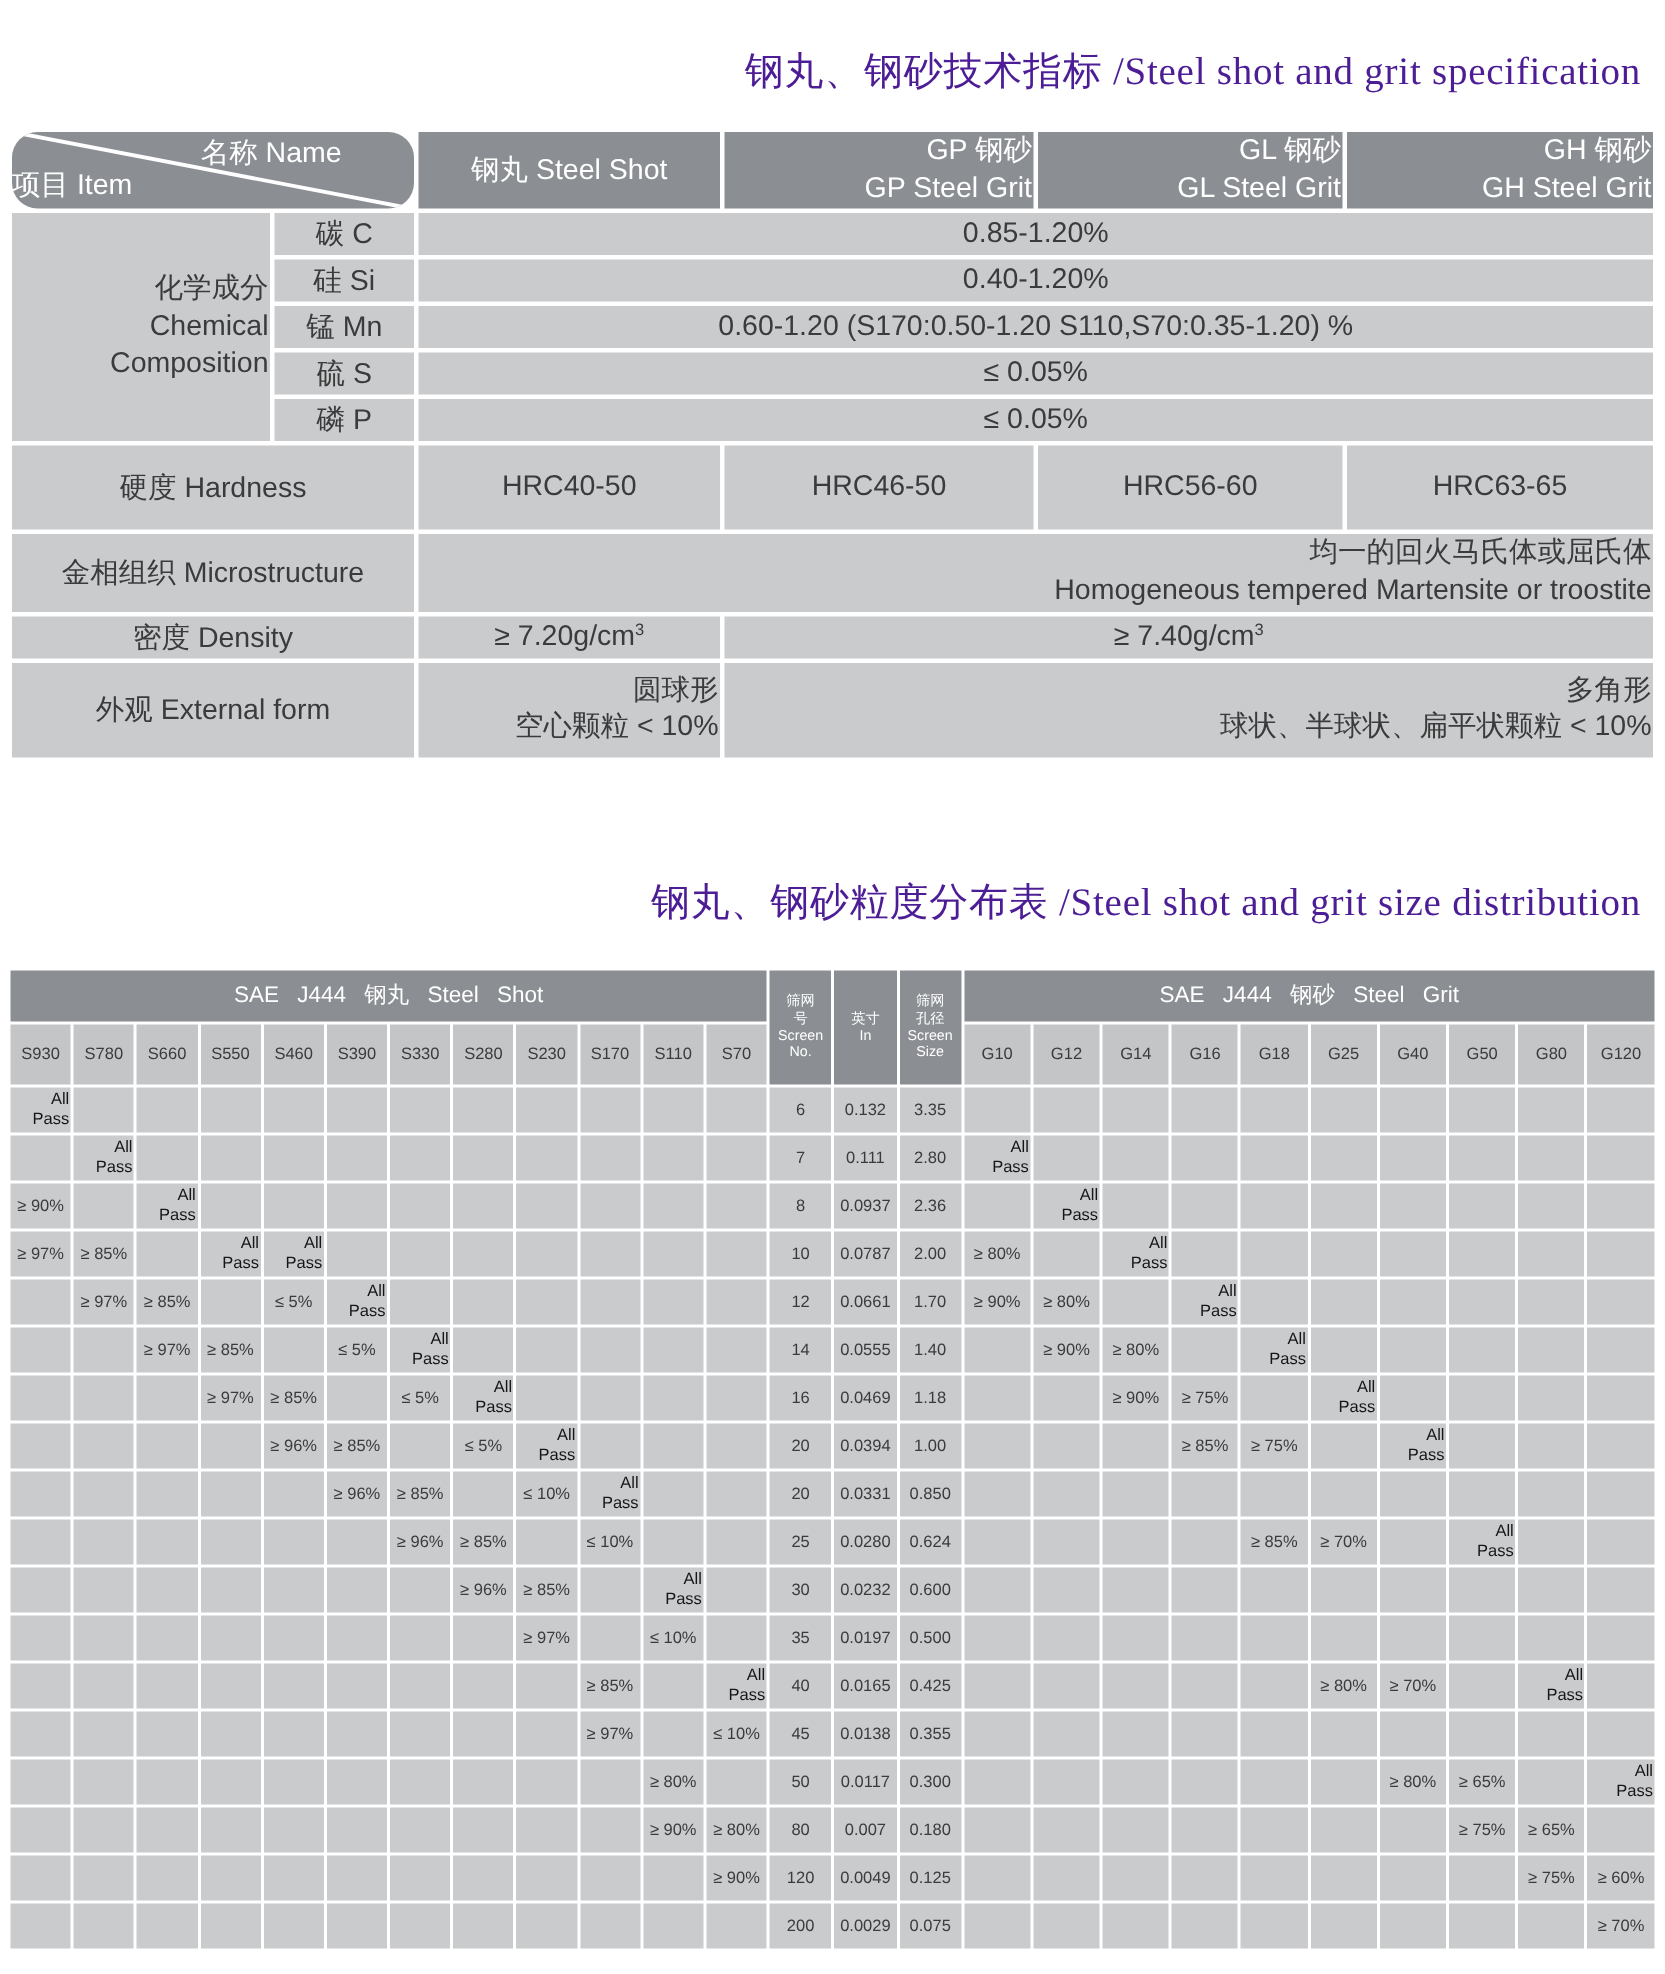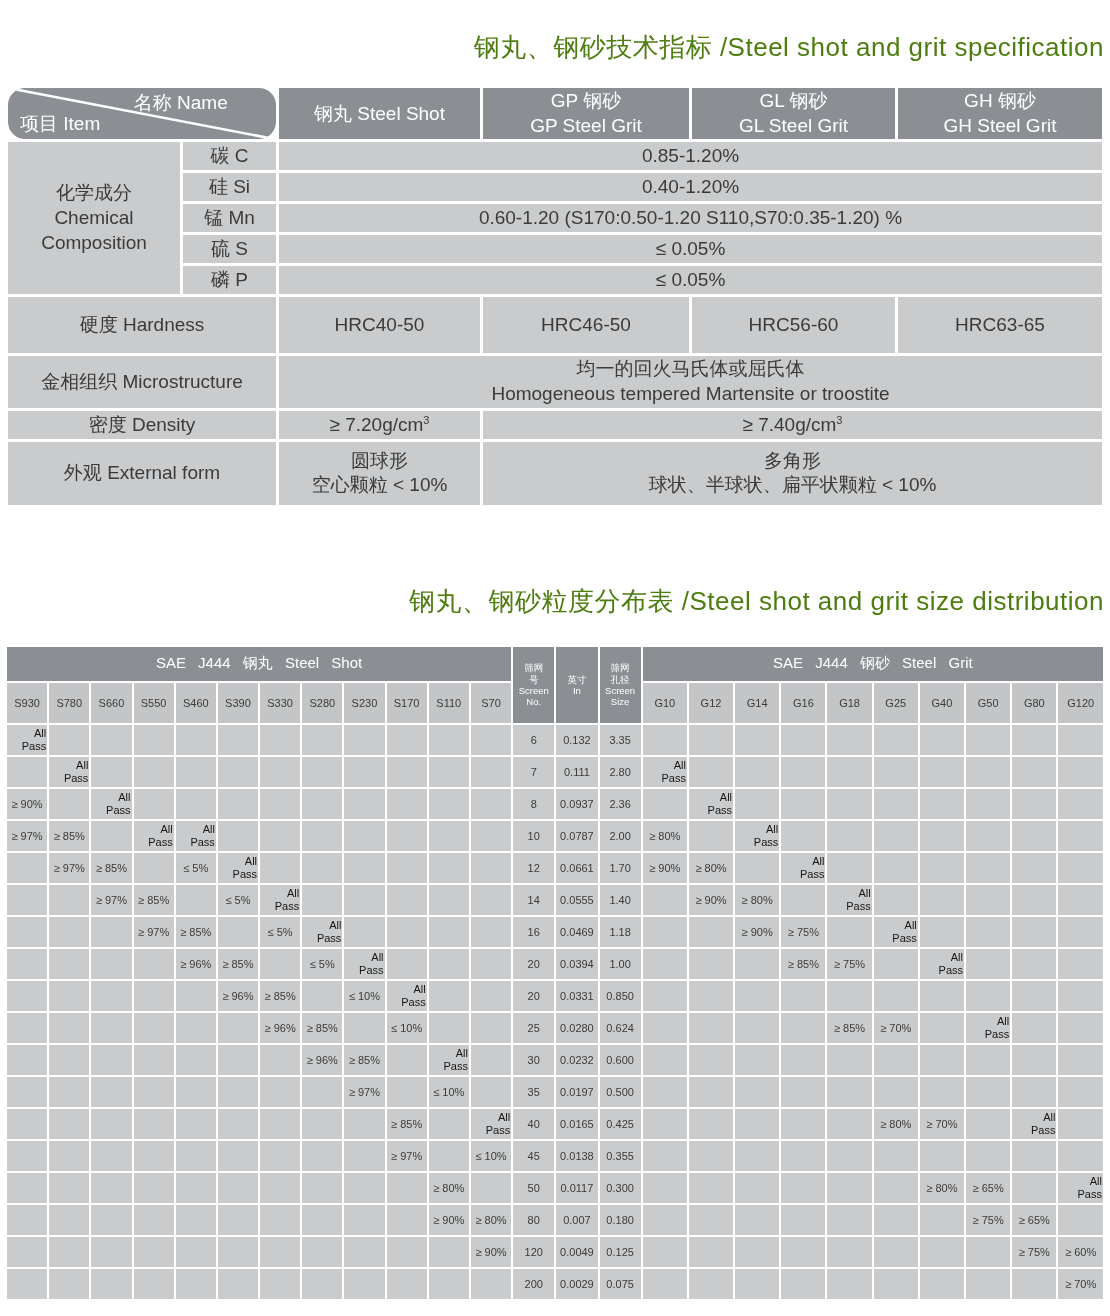--- a/index.html
+++ b/index.html
@@ -6,46 +6,47 @@
   body {
     width:1110px; height:1316px;
     background:#ffffff;
     font-family:"Liberation Sans","DejaVu Sans",sans-serif;
     color:#3b3b3b;
     overflow:hidden;
   }
   .title {
     text-align:right;
     font-size:26px;
-    color:#4d7c0f;
-    padding-right:6px;
+    color:#4c1d95;
+    padding-right:16px;
     letter-spacing:0.5px;
     white-space:nowrap;
+    font-family:Liberation Serif, serif;
   }
   #title-spec { margin:30px 0 20px 0; }
   #title-dist { margin:76px 0 26px 0; }
 
   
   table { border-collapse:separate; table-layout:fixed; margin-left:5px; }
   td {
     background:#c9cbcd;
     text-align:center;
     vertical-align:middle;
     overflow:hidden;
   }
   td.hdr { background:#8b8f94; color:#ffffff; }
 
   
   table.spec { border-spacing:3px; width:1100px; font-size:19px; }
   table.spec td.hdr { font-size:19px; line-height:1.25; }
   .diag-cell { position:relative; text-align:left;border-radius:17px; }
   .diag-cell svg { position:absolute; left:0; top:0; width:100%; height:100%; }
   .diag-top    { position:absolute; top:3px;   right:18%;  }
-  .diag-bottom { position:absolute; bottom:4px; left:12px; }
-  .two-line div { line-height:1.3; }
+  .diag-bottom { position:absolute; bottom:4px; left:0; }
+  .two-line div { line-height:1.3;text-align:right; }
   sup { font-size:11px; }
 
   
   table.dist { border-spacing:2px; width:1100px; font-size:11px; }
   table.dist td.hdr { font-size:15px; word-spacing:8px; }
   table.dist td.mid-hdr {
     background:#8b8f94; color:#ffffff;
     font-size:9.5px; line-height:1.18; word-spacing:0;
   }
   table.dist td.col-label { background:#c3c5c7; font-size:11px; height:38px; }

